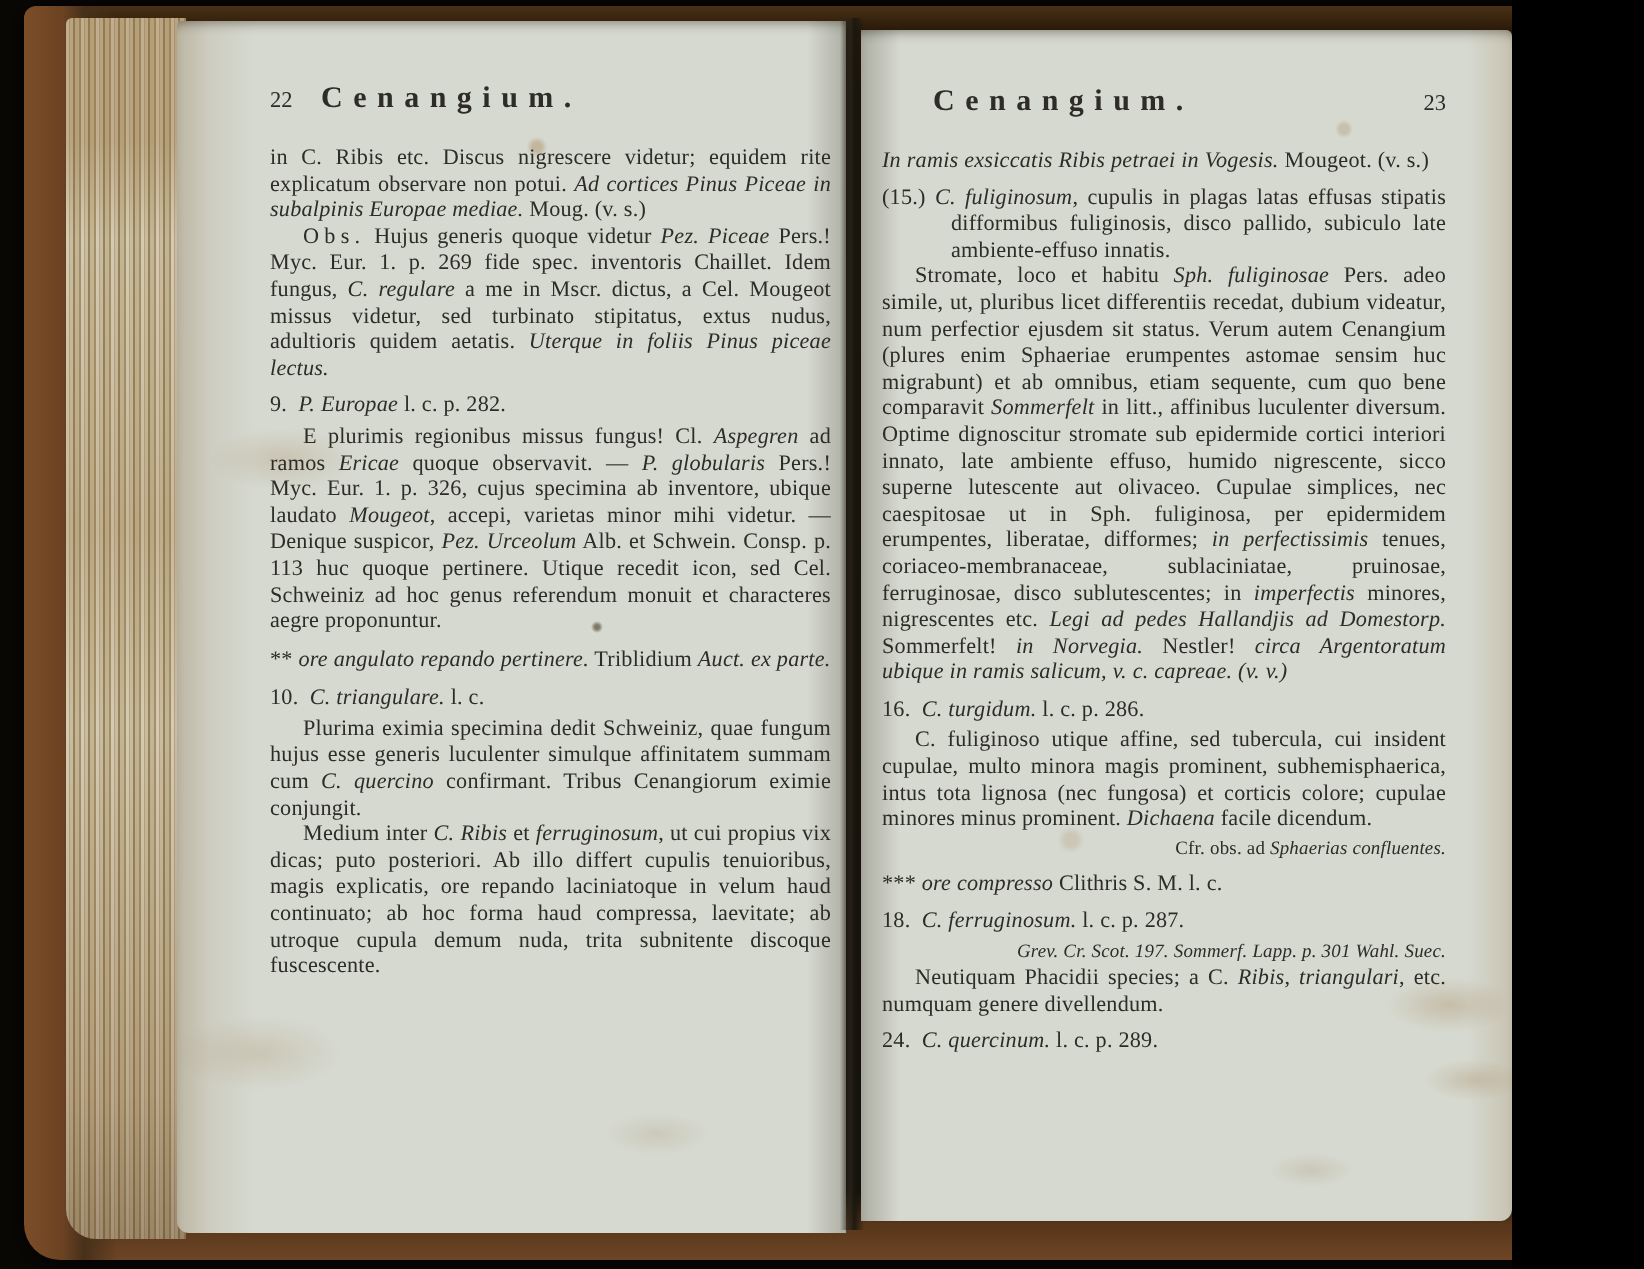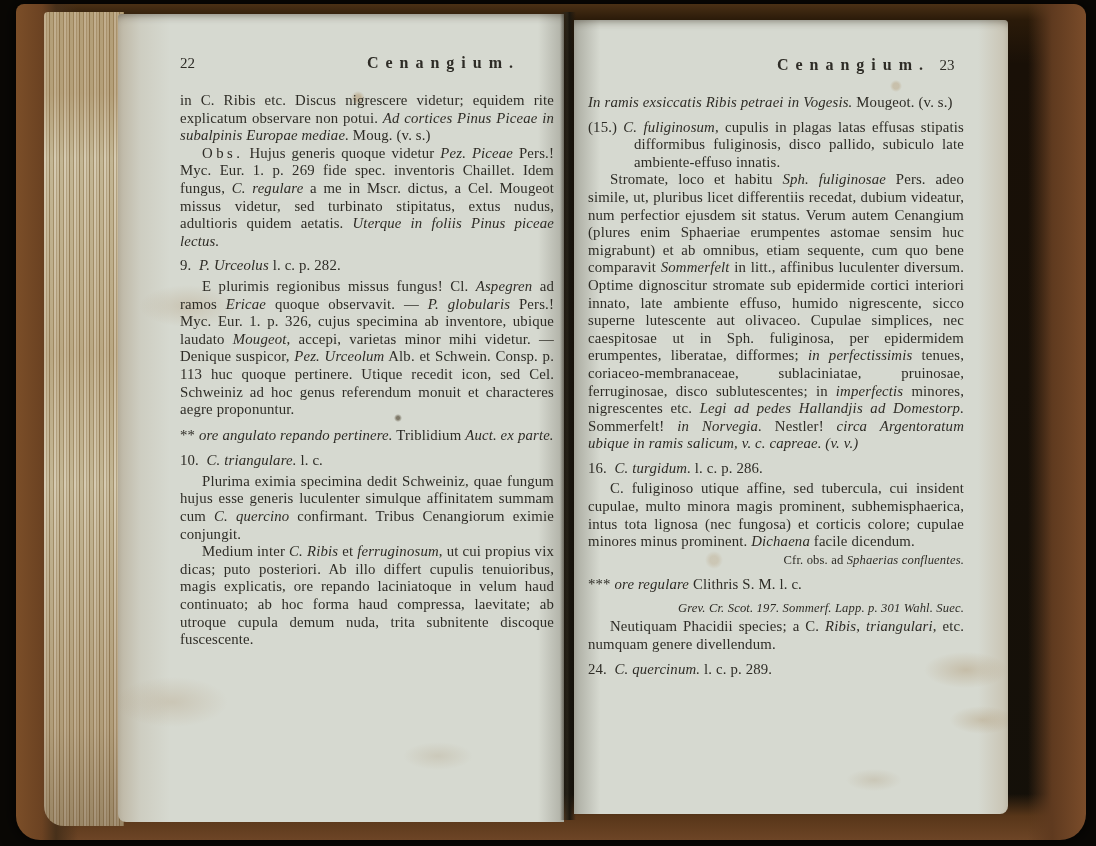--- a/index.html
+++ b/index.html
@@ -1,16 +1,16 @@
 <!DOCTYPE html>
 <html style="--bg: #0a0805; --paper: #d6d9d0; --ink: #2e2c26; --leather: #6f4626; --leather-dark: #2f1d0e; --edge-light: #cabd9f; --edge-dark: #96825d; --gutter: #28241a;"><head>
 <meta charset="utf-8">
 <style>
   html,body{margin:0;padding:0;background:#000;}
-  .scene{position:relative;width:1096px;height:846px;background:var(--bg,#0a0805);overflow:hidden;
+  .scene{position:relative;width:1008px;height:846px;background:var(--bg,#0a0805);overflow:hidden;
          font-family:"Liberation Serif","DejaVu Serif",serif;}
   
   .cover{position:absolute;left:16px;top:4px;width:1070px;height:836px;
     border-radius:8px 12px 26px 24px;
     background:
       linear-gradient(90deg,#7b4e28 0px,#6b4222 26px,#47301a 40px,rgba(0,0,0,0) 62px),
       linear-gradient(270deg,#7a4c2a 0px,#5f3a1f 34px,rgba(0,0,0,0) 58px),
       linear-gradient(0deg,#6d4526 0px,#583619 24px,rgba(0,0,0,0) 46px),
       linear-gradient(180deg,#4a3015 0px,#2a1a09 16px,#191007 60px,#141009 100%);
     box-shadow:0 0 18px rgba(0,0,0,.9);}
@@ -50,23 +50,23 @@
       linear-gradient(90deg,rgba(80,76,62,.32) 0px,rgba(80,76,62,0) 26px),
       var(--paper,#d6d9d0);
     box-shadow:inset 0 6px 8px -5px rgba(40,30,15,.5);}
   .gutter{position:absolute;left:560px;top:12px;width:16px;height:808px;
     background:linear-gradient(90deg,rgba(60,55,42,0) 0,rgba(40,36,26,.85) 45%,rgba(25,22,15,.9) 60%,rgba(60,55,42,0) 100%);}
   
   .inner{position:absolute;inset:0;}
   .page-left .inner{padding:40px 10px 0 62px;}
   .page-right .inner{padding:36px 44px 0 14px;}
   .running-head{display:flex;align-items:baseline;font-size:15px;margin-bottom:20px;}
-  .running-title{flex:1;text-align:right;font-weight:600;letter-spacing:7px;font-size:16px;}
+  .running-title{flex:1;text-align:left;font-weight:600;letter-spacing:7px;font-size:20px;}
   .pgnum{width:34px;font-size:15px;}
-  .pgnum.right{text-align:center;}
+  .pgnum.right{text-align:right;}
   .textcol{font-size:14.8px;line-height:17.6px;text-align:justify;letter-spacing:.15px;}
   .blk{margin:0;}
   .blk-para.indent{text-indent:22px;}
   .blk-heading{margin:7px 0 3px 0;text-align:left;}
   .blk-entry{margin-top:7px;padding-left:46px;text-indent:-46px;}
   .blk-subnote{margin:8px 0;padding-left:30px;text-indent:-30px;}
   .blk-smallnote{font-size:12.6px;line-height:15px;margin:2px 0 2px 34px;text-align:right;}
   .it{font-style:italic;}
   .sp{letter-spacing:3.5px;}
 </style>
@@ -81,21 +81,21 @@
   <div class="page page-left">
     <div class="inner">
       <div class="running-head">
         <span class="pgnum">22</span>
         <span class="running-title">Cenangium.</span>
         <span class="pgnum"></span>
       </div>
       <div class="textcol" id="left-col">
           <div class="blk blk-para"><span class="">in C. Ribis etc. Discus nigrescere videtur; equidem rite explicatum observare non potui. </span><span class="it ">Ad cortices Pinus Piceae in subalpinis Europae mediae.</span><span class=""> Moug. (v. s.)</span></div>
           <div class="blk blk-para indent"><span class="sp">Obs.</span><span class=""> Hujus generis quoque videtur </span><span class="it ">Pez. Piceae</span><span class=""> Pers.! Myc. Eur. 1. p. 269 fide spec. inventoris Chaillet. Idem fungus, </span><span class="it ">C. regulare</span><span class=""> a me in Mscr. dictus, a Cel. Mougeot missus videtur, sed turbinato stipitatus, extus nudus, adultioris quidem aetatis. </span><span class="it ">Uterque in foliis Pinus piceae lectus.</span></div>
-          <div class="blk blk-heading"><span class="">9. </span><span class="it ">P. Urceolus</span><span class=""> l. c. p. 282.</span></div>
+          <div class="blk blk-heading"><span class="">9. </span><span class="it ">P. Europae</span><span class=""> l. c. p. 282.</span></div>
           <div class="blk blk-para indent"><span class="">E plurimis regionibus missus fungus! Cl. </span><span class="it ">Aspegren</span><span class=""> ad ramos </span><span class="it ">Ericae</span><span class=""> quoque observavit. — </span><span class="it ">P. globularis</span><span class=""> Pers.! Myc. Eur. 1. p. 326, cujus specimina ab inventore, ubique laudato </span><span class="it ">Mougeot</span><span class="">, accepi, varietas minor mihi videtur. — Denique suspicor, </span><span class="it ">Pez. Urceolum</span><span class=""> Alb. et Schwein. Consp. p. 113 huc quoque pertinere. Utique recedit icon, sed Cel. Schweiniz ad hoc genus referendum monuit et characteres aegre proponuntur.</span></div>
           <div class="blk blk-subnote"><span class="">** </span><span class="it ">ore angulato repando pertinere.</span><span class=""> Triblidium </span><span class="it ">Auct. ex parte.</span></div>
           <div class="blk blk-heading"><span class="">10. </span><span class="it ">C. triangulare.</span><span class=""> l. c.</span></div>
           <div class="blk blk-para indent"><span class="">Plurima eximia specimina dedit Schweiniz, quae fungum hujus esse generis luculenter simulque affinitatem summam cum </span><span class="it ">C. quercino</span><span class=""> confirmant. Tribus Cenangiorum eximie conjungit.</span></div>
           <div class="blk blk-para indent"><span class="">Medium inter </span><span class="it ">C. Ribis</span><span class=""> et </span><span class="it ">ferruginosum</span><span class="">, ut cui propius vix dicas; puto posteriori. Ab illo differt cupulis tenuioribus, magis explicatis, ore repando laciniatoque in velum haud continuato; ab hoc forma haud compressa, laevitate; ab utroque cupula demum nuda, trita subnitente discoque fuscescente.</span></div>
         </div>
     </div>
   </div>
 
   <div class="gutter"></div>
@@ -107,20 +107,21 @@
         <span class="running-title">Cenangium.</span>
         <span class="pgnum right">23</span>
       </div>
       <div class="textcol" id="right-col">
           <div class="blk blk-para"><span class="it ">In ramis exsiccatis Ribis petraei in Vogesis.</span><span class=""> Mougeot. (v. s.)</span></div>
           <div class="blk blk-entry"><span class="">(15.) </span><span class="it ">C. fuliginosum</span><span class="">, cupulis in plagas latas effusas stipatis difformibus fuliginosis, disco pallido, subiculo late ambiente-effuso innatis.</span></div>
           <div class="blk blk-para indent"><span class="">Stromate, loco et habitu </span><span class="it ">Sph. fuliginosae</span><span class=""> Pers. adeo simile, ut, pluribus licet differentiis recedat, dubium videatur, num perfectior ejusdem sit status. Verum autem Cenangium (plures enim Sphaeriae erumpentes astomae sensim huc migrabunt) et ab omnibus, etiam sequente, cum quo bene comparavit </span><span class="it ">Sommerfelt</span><span class=""> in litt., affinibus luculenter diversum. Optime dignoscitur stromate sub epidermide cortici interiori innato, late ambiente effuso, humido nigrescente, sicco superne lutescente aut olivaceo. Cupulae simplices, nec caespitosae ut in Sph. fuliginosa, per epidermidem erumpentes, liberatae, difformes; </span><span class="it ">in perfectissimis</span><span class=""> tenues, coriaceo-membranaceae, sublaciniatae, pruinosae, ferruginosae, disco sublutescentes; in </span><span class="it ">imperfectis</span><span class=""> minores, nigrescentes etc. </span><span class="it ">Legi ad pedes Hallandjis ad Domestorp.</span><span class=""> Sommerfelt! </span><span class="it ">in Norvegia.</span><span class=""> Nestler! </span><span class="it ">circa Argentoratum ubique in ramis salicum, v. c. capreae.</span><span class="it "> (v. v.)</span></div>
           <div class="blk blk-heading"><span class="">16. </span><span class="it ">C. turgidum.</span><span class=""> l. c. p. 286.</span></div>
           <div class="blk blk-para indent"><span class="">C. fuliginoso utique affine, sed tubercula, cui insident cupulae, multo minora magis prominent, subhemisphaerica, intus tota lignosa (nec fungosa) et corticis colore; cupulae minores minus prominent. </span><span class="it ">Dichaena</span><span class=""> facile dicendum.</span></div>
           <div class="blk blk-smallnote"><span class="">Cfr. obs. ad </span><span class="it ">Sphaerias confluentes.</span></div>
-          <div class="blk blk-subnote"><span class="">*** </span><span class="it ">ore regulare</span><span class=""> Clithris S. M. l. c.</span></div>
+          <div class="blk blk-subnote"><span class="">*** </span><span class="it ">ore compresso</span><span class=""> Clithris S. M. l. c.</span></div>
+          <div class="blk blk-heading"><span class="">18. </span><span class="it ">C. ferruginosum.</span><span class=""> l. c. p. 287.</span></div>
           <div class="blk blk-smallnote"><span class="it ">Grev. Cr. Scot. 197. Sommerf. Lapp. p. 301 Wahl. Suec.</span></div>
           <div class="blk blk-para indent"><span class="">Neutiquam Phacidii species; a C. </span><span class="it ">Ribis</span><span class="">, </span><span class="it ">triangulari</span><span class="">, etc. numquam genere divellendum.</span></div>
           <div class="blk blk-heading"><span class="">24. </span><span class="it ">C. quercinum.</span><span class=""> l. c. p. 289.</span></div>
         </div>
     </div>
   </div>
 </div>
 
 </body></html>

